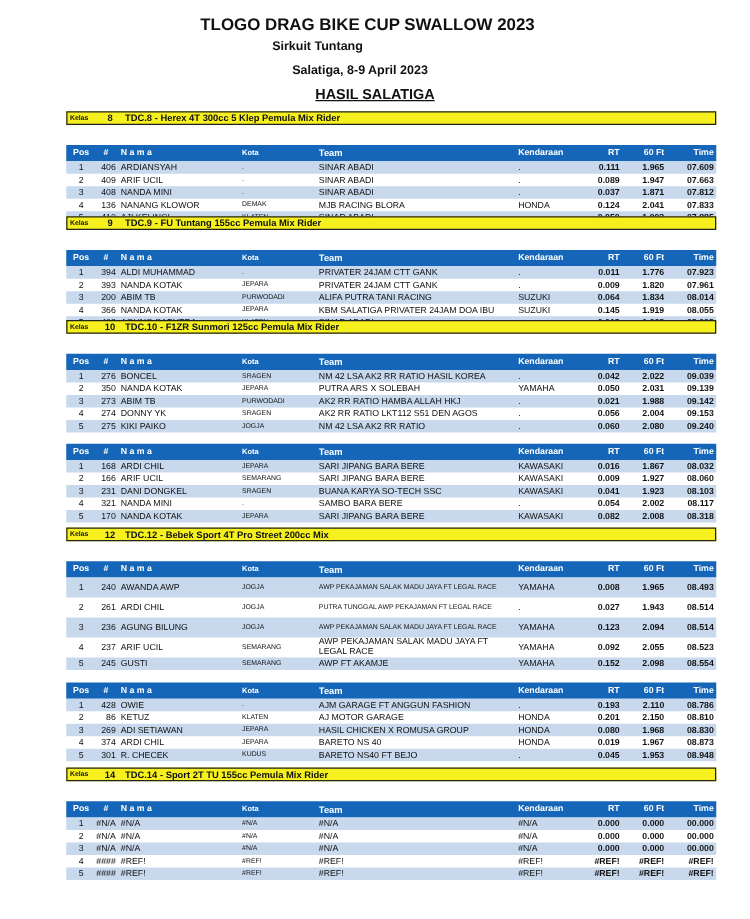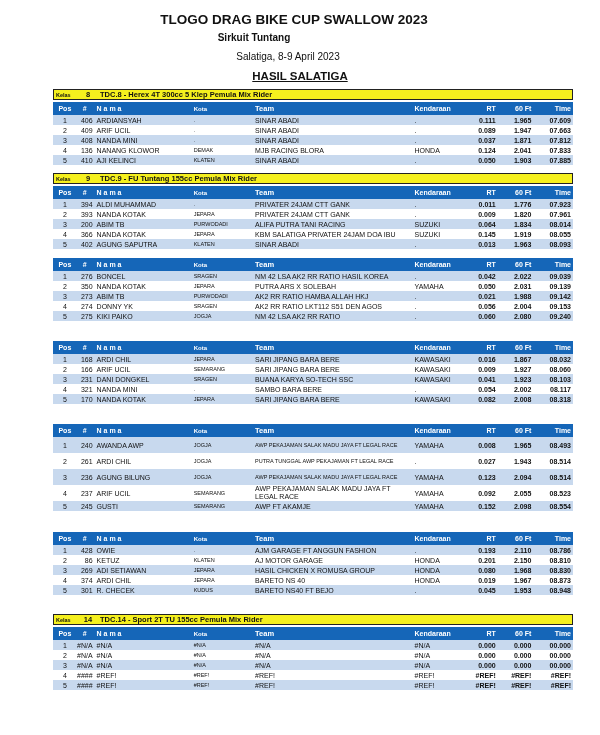--- a/index.html
+++ b/index.html
@@ -1,26 +1,26 @@
 <!DOCTYPE html>
 <html><head>
 <meta charset="utf-8">
 <style>
   html, body { margin:0; padding:0; background:#ffffff; }
   body { width:600px; height:735px; position:relative; overflow:hidden; font-family:"Liberation Sans", sans-serif; color:#111; }
   .title { position:absolute; left:0; width:588px; top:12px; text-align:center; font-weight:bold; font-size:13.5px; }
   .sub1 { position:absolute; left:0; width:508px; top:32px; text-align:center; font-weight:bold; font-size:10px; }
-  .sub2 { position:absolute; left:0; width:576px; top:51px; text-align:center; font-weight:normal; font-size:10px; }
+  .sub2 { position:absolute; left:0; width:576px; top:51px; text-align:center; font-weight:bold; font-size:10px; }
   .hasil { position:absolute; left:0; width:600px; top:70px; text-align:center; font-weight:bold; font-size:11.5px; text-decoration:underline; }
   .block { position:absolute; left:53px; width:520px; }
   .kelas-bar { height:11px; background:#f5f01e; border:1px solid #222; display:flex; align-items:center; font-size:7.5px; font-weight:bold; box-sizing:border-box; }
   .kelas-bar .k-label { width:24px; padding-left:2px; font-size:5.5px; }
   .kelas-bar .k-num { width:16px; text-align:center; }
   .kelas-bar .k-name { padding-left:4px; }
-  .col-hdr { height:13px; background:#1566b8; color:#fff; display:flex; align-items:center; font-size:7px; font-weight:bold; margin-top:2px; }
+  .col-hdr { height:13px; background:#1566b8; color:#fff; display:flex; align-items:center; font-size:7px; font-weight:bold; margin-top:16px; }
   .row { display:flex; align-items:center; font-size:7px; height:10px; }
   .row.alt { background:#c8d9ee; }
   .row.tall { height:16px; }
   .c-pos { width:24px; text-align:center; }
   .c-no { width:16px; text-align:right; }
   .c-name { width:98px; padding-left:4px; }
   .c-kota { width:62px; font-size:5.5px; }
   .c-team { width:161px; overflow:hidden; white-space:nowrap; }
   .c-team.small { font-size:5.5px; white-space:normal; line-height:6.5px; }
   .c-team.wrap { white-space:normal; line-height:8px; }
@@ -186,20 +186,25 @@
       <span class="c-name">AGUNG SAPUTRA</span>
       <span class="c-kota">KLATEN</span>
       <span class="c-team">SINAR ABADI</span>
       <span class="c-kend">.</span>
       <span class="c-rt">0.013</span>
       <span class="c-60">1.963</span>
       <span class="c-time">08.093</span>
     </div>
     </div>
     <div class="block" style="top: 256px;">
+      <div class="kelas-bar">
+    <span class="k-label">Kelas</span>
+    <span class="k-num">10</span>
+    <span class="k-name">TDC.10 - F1ZR Sunmori 125cc Pemula Mix Rider</span>
+  </div>
       <div class="col-hdr">
     <span class="c-pos">Pos</span>
     <span class="c-no">#</span>
     <span class="c-name">N a m a</span>
     <span class="c-kota">Kota</span>
     <span class="c-team">Team</span>
     <span class="c-kend">Kendaraan</span>
     <span class="c-rt">RT</span>
     <span class="c-60">60 Ft</span>
     <span class="c-time">Time</span>
@@ -322,20 +327,25 @@
       <span class="c-name">NANDA KOTAK</span>
       <span class="c-kota">JEPARA</span>
       <span class="c-team">SARI JIPANG BARA BERE</span>
       <span class="c-kend">KAWASAKI</span>
       <span class="c-rt">0.082</span>
       <span class="c-60">2.008</span>
       <span class="c-time">08.318</span>
     </div>
     </div>
     <div class="block" style="top: 422px;">
+      <div class="kelas-bar">
+    <span class="k-label">Kelas</span>
+    <span class="k-num">12</span>
+    <span class="k-name">TDC.12 - Bebek Sport 4T Pro Street 200cc Mix</span>
+  </div>
       <div class="col-hdr">
     <span class="c-pos">Pos</span>
     <span class="c-no">#</span>
     <span class="c-name">N a m a</span>
     <span class="c-kota">Kota</span>
     <span class="c-team">Team</span>
     <span class="c-kend">Kendaraan</span>
     <span class="c-rt">RT</span>
     <span class="c-60">60 Ft</span>
     <span class="c-time">Time</span>

